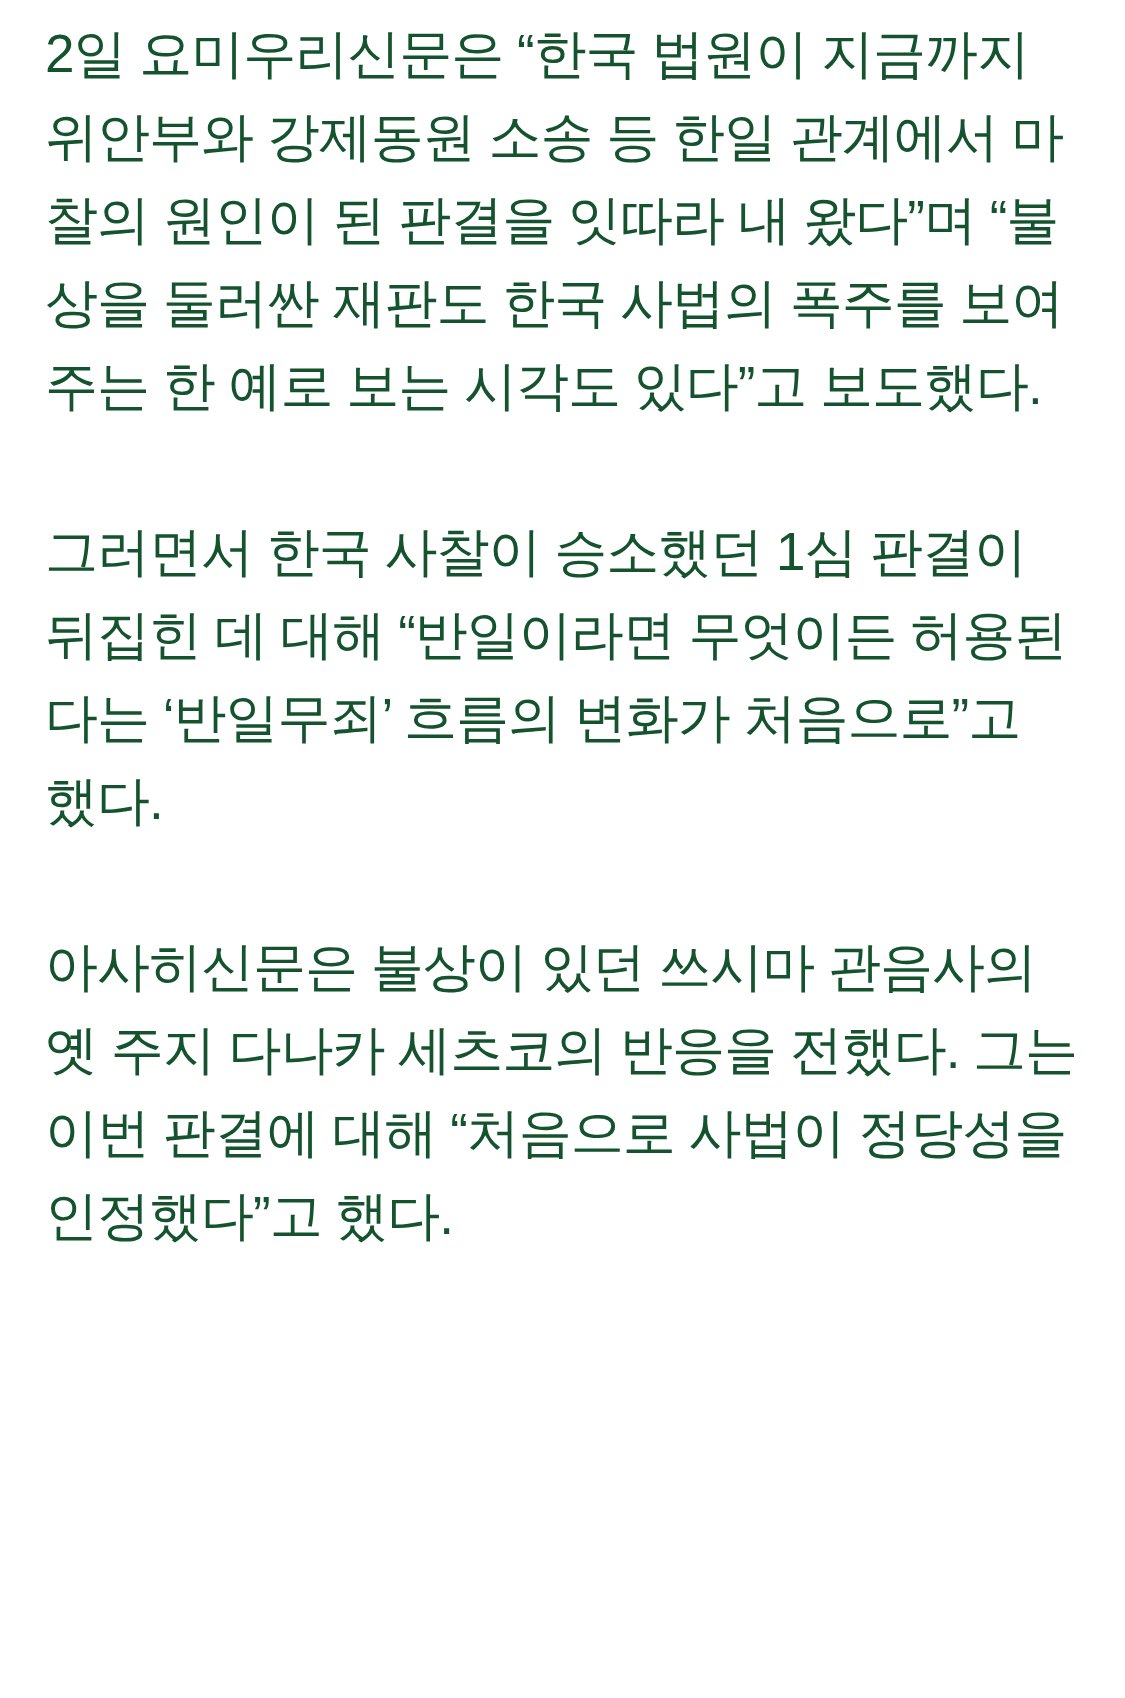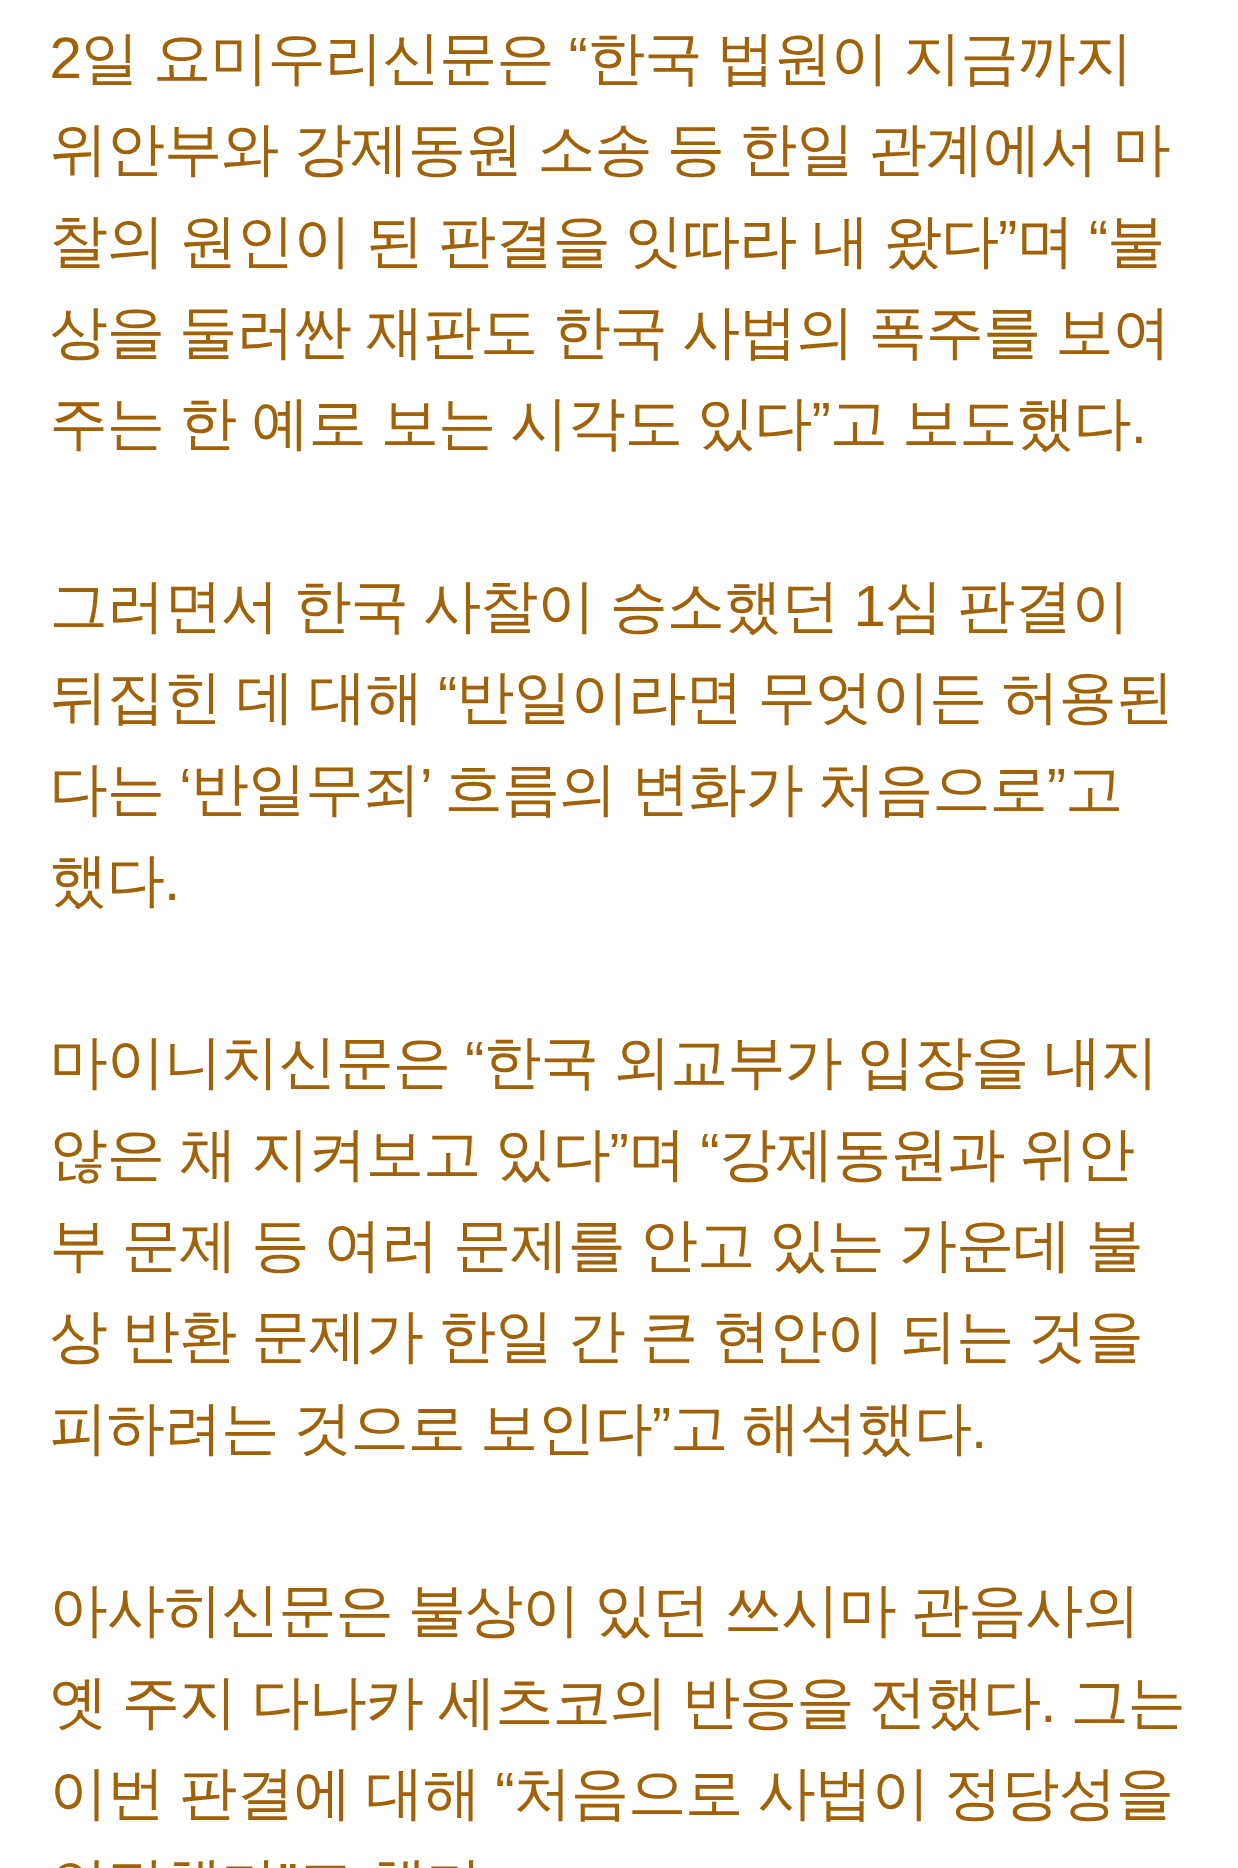--- a/index.html
+++ b/index.html
@@ -11,32 +11,31 @@
     width: 1125px;
     box-sizing: border-box;
     padding: 12px 45px 40px 45px;
     background: #ffffff;
   }
   .article-paragraph {
     font-family: "Liberation Sans", "DejaVu Sans", sans-serif;
     font-size: 53px;
     line-height: 83px;
     font-weight: 400;
-    color: #a16207;
+    color: #14532d;
     margin: 0 0 83px 0;
     text-align: left;
     word-break: break-all;
     overflow-wrap: break-word;
     letter-spacing: -1px;
   }
   .article-paragraph:last-child {
     margin-bottom: 0;
   }
 </style>
 </head>
 <body>
 
 <div class="article-body">
   <p class="article-paragraph">2일 요미우리신문은 “한국 법원이 지금까지 위안부와 강제동원 소송 등 한일 관계에서 마찰의 원인이 된 판결을 잇따라 내 왔다”며 “불상을 둘러싼 재판도 한국 사법의 폭주를 보여주는 한 예로 보는 시각도 있다”고 보도했다.</p>
   <p class="article-paragraph">그러면서 한국 사찰이 승소했던 1심 판결이 뒤집힌 데 대해 “반일이라면 무엇이든 허용된다는 ‘반일무죄’ 흐름의 변화가 처음으로”고 했다.</p>
-  <p class="article-paragraph">마이니치신문은 “한국 외교부가 입장을 내지 않은 채 지켜보고 있다”며 “강제동원과 위안부 문제 등 여러 문제를 안고 있는 가운데 불상 반환 문제가 한일 간 큰 현안이 되는 것을 피하려는 것으로 보인다”고 해석했다.</p>
   <p class="article-paragraph">아사히신문은 불상이 있던 쓰시마 관음사의 옛 주지 다나카 세츠코의 반응을 전했다. 그는 이번 판결에 대해 “처음으로 사법이 정당성을 인정했다”고 했다.</p>
 </div>
 
 </body></html>

